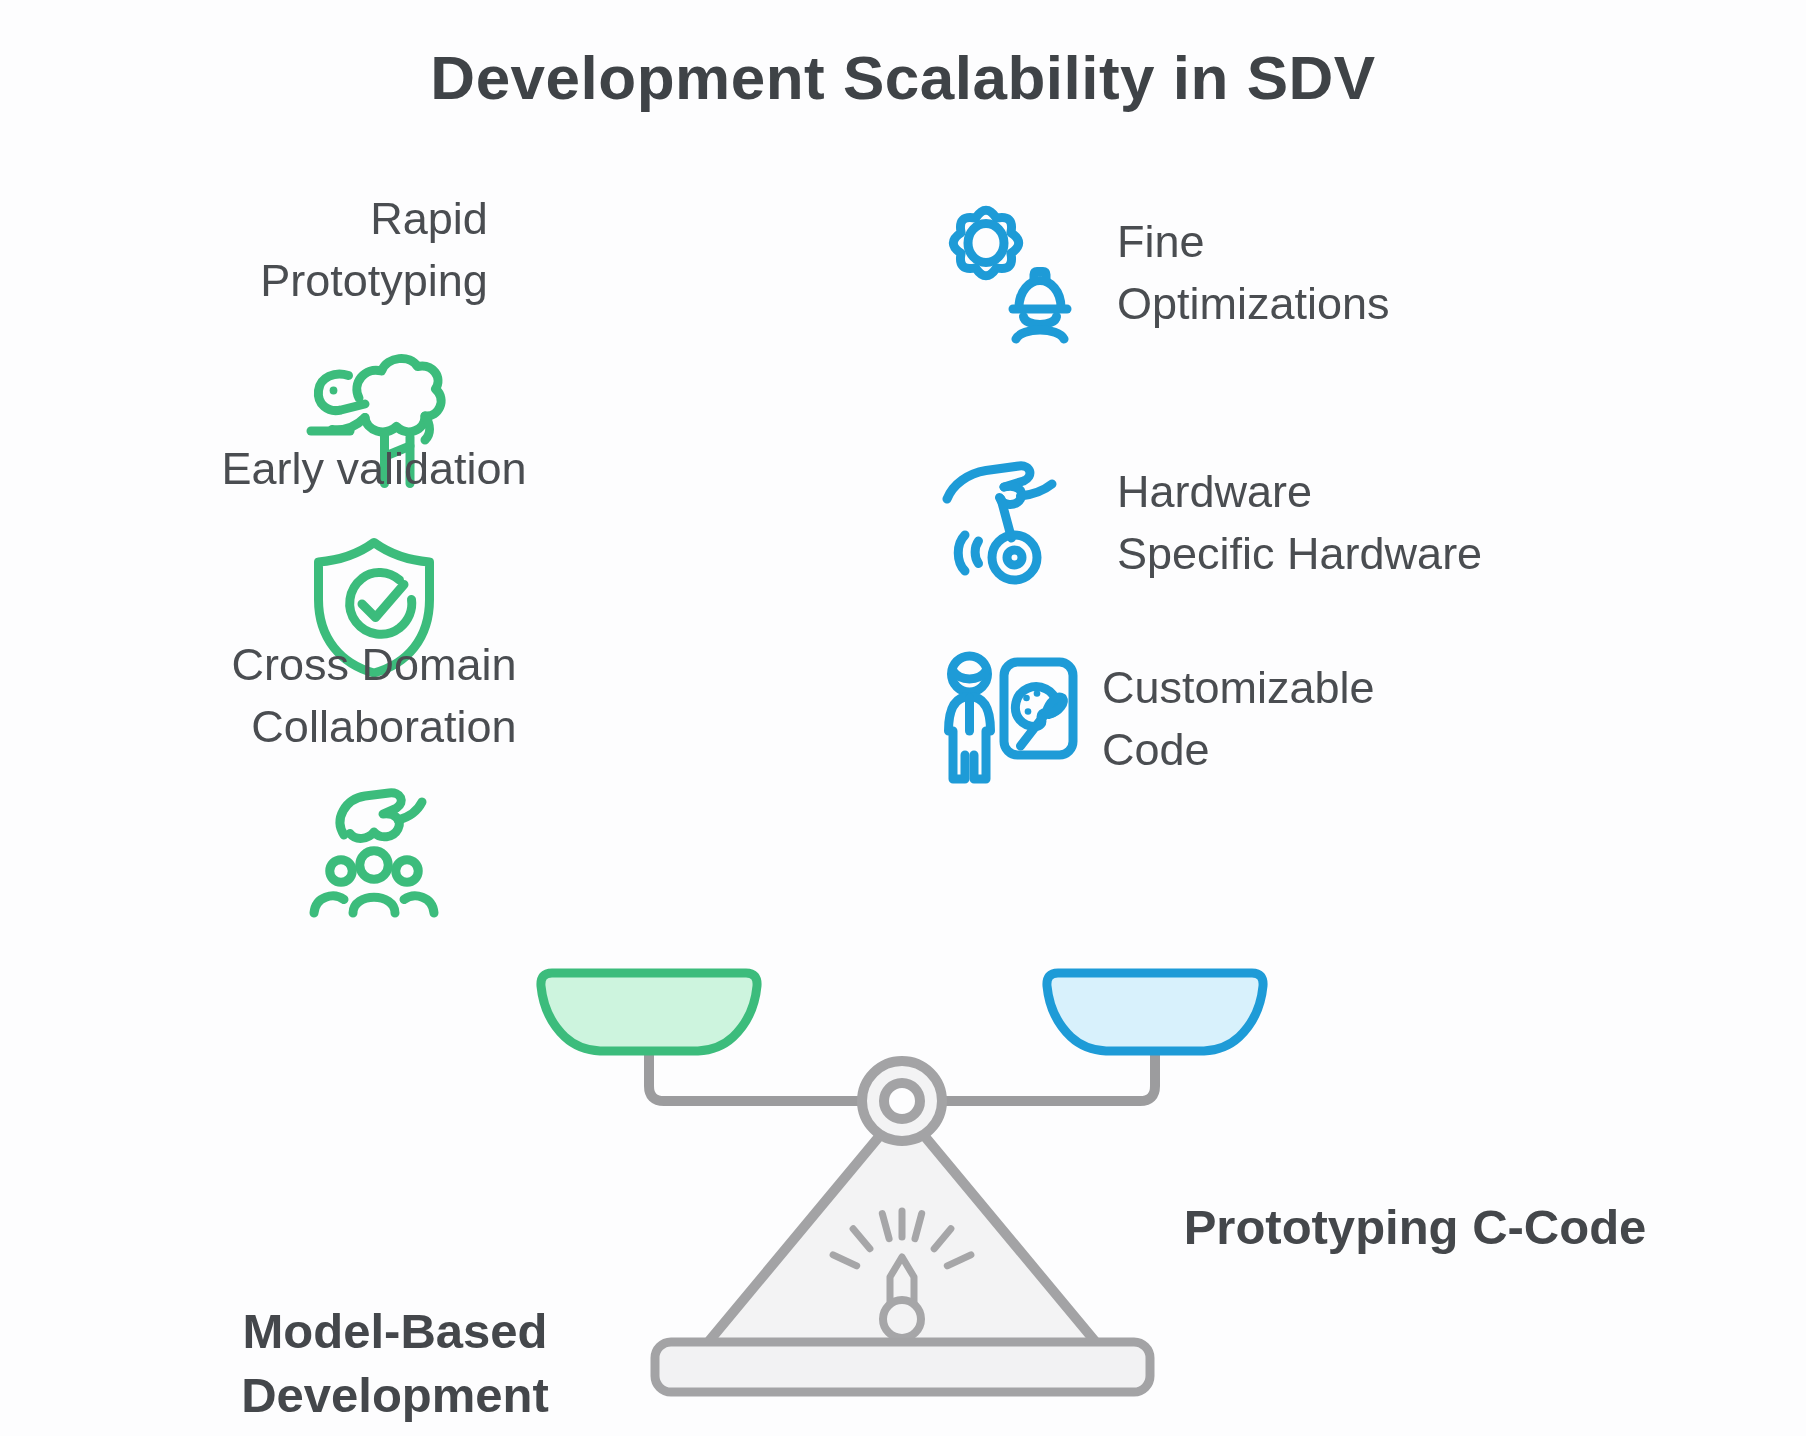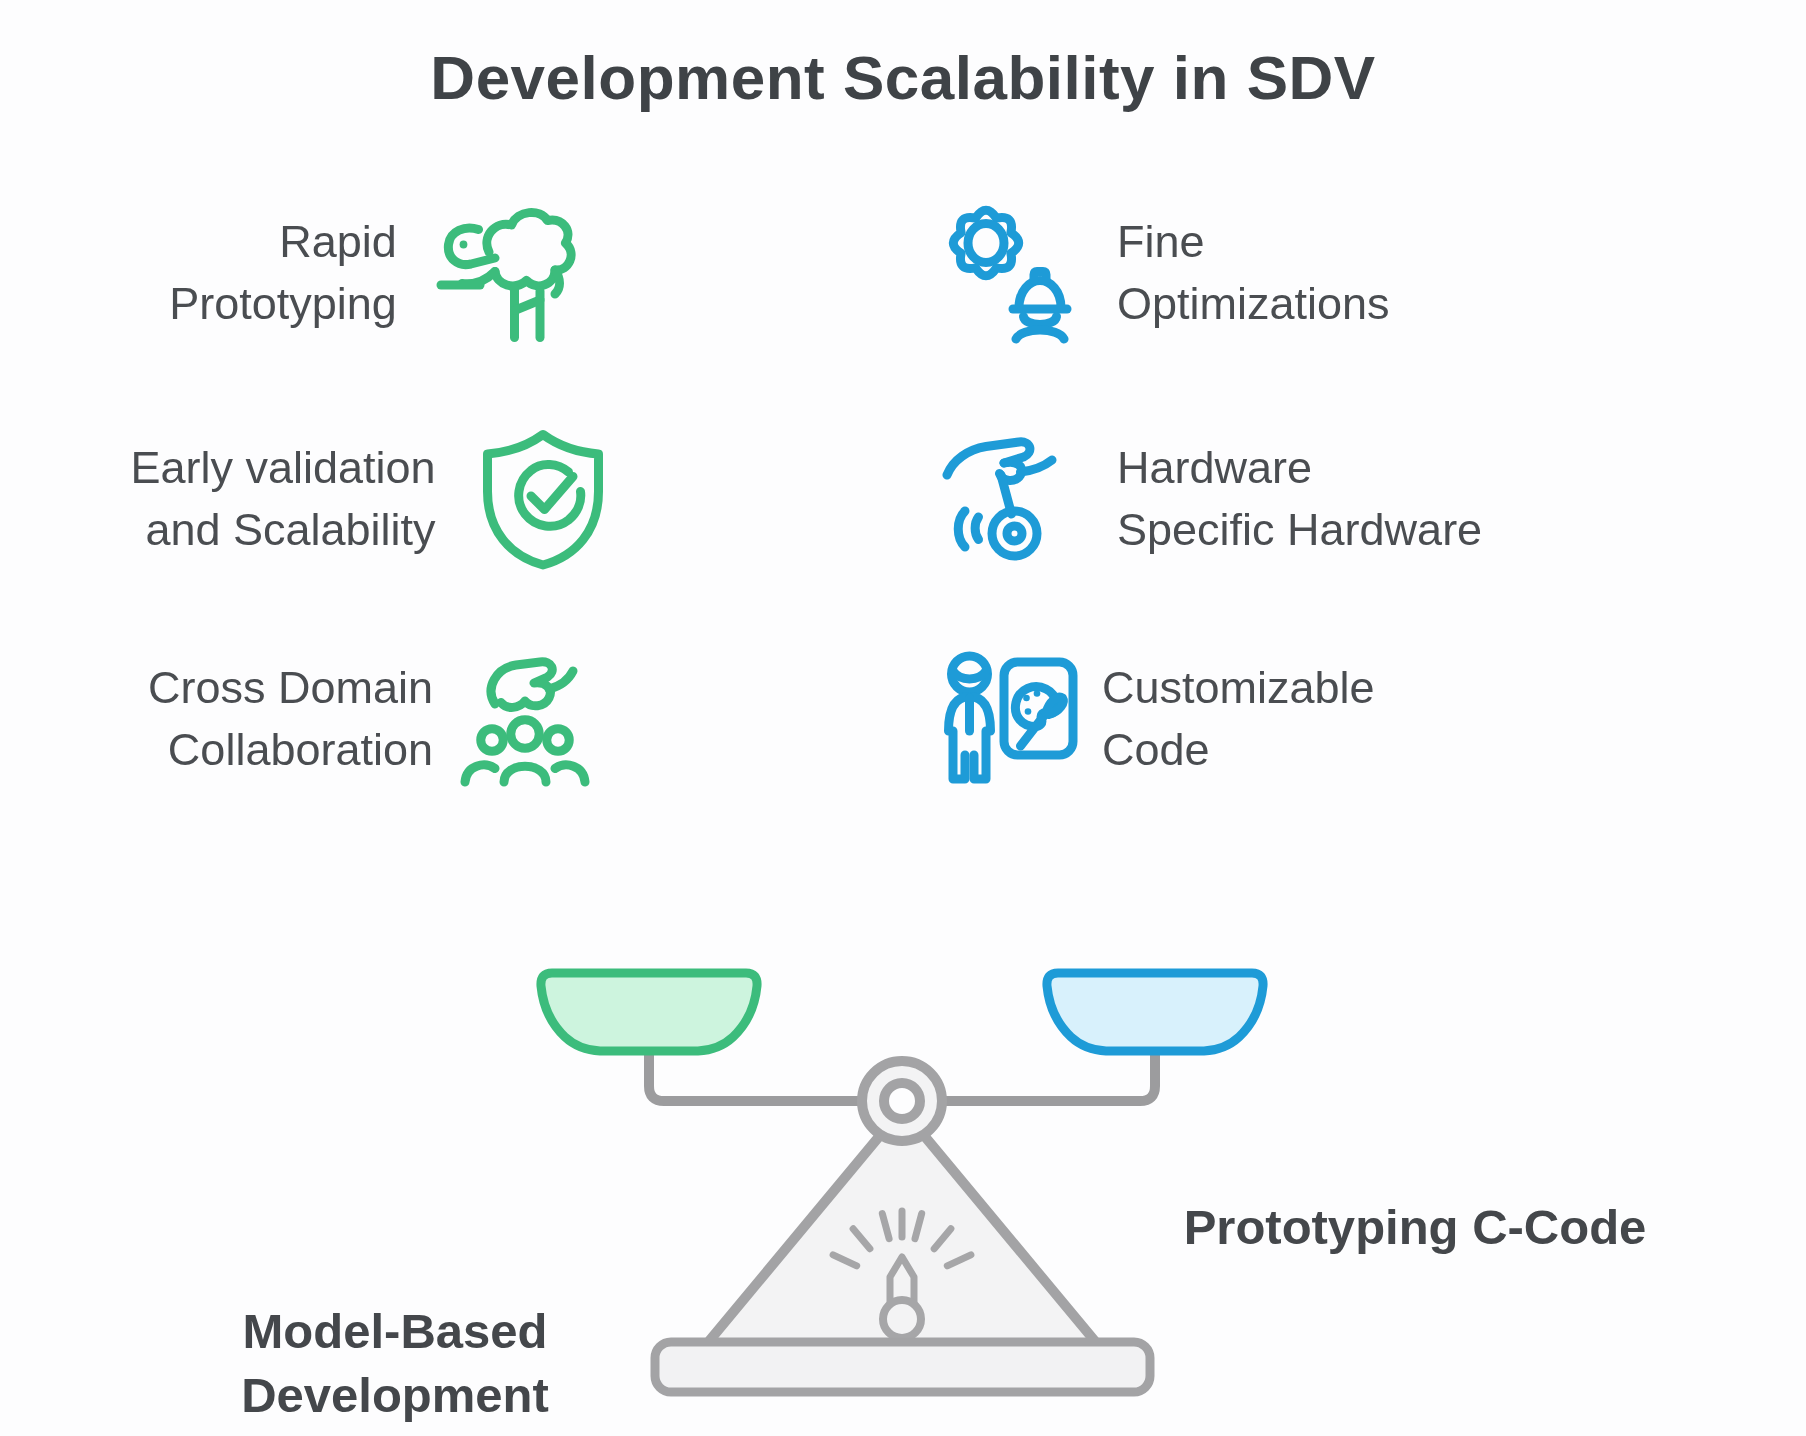--- a/index.html
+++ b/index.html
@@ -6,27 +6,27 @@
   body{
     width:1806px;height:1436px;position:relative;overflow:hidden;
     background:#FDFDFE;
     font-family:"Liberation Sans", sans-serif;
   }
   .title{
     position:absolute;top:42px;left:0;width:1806px;text-align:center;
     font-size:62px;font-weight:700;color:#3F4347;letter-spacing:.5px;
   }
   .row{position:absolute;display:flex;align-items:center;gap:32px;height:170px;}
-  .row.left-col{left:78px;width:592px;justify-content:center;}
+  .row.left-col{left:78px;width:592px;justify-content:space-between;flex-direction:column;}
   .row.right-col{left:935px;width:660px;justify-content:flex-start;}
   .feature-text{font-size:45px;color:#4A4D51;line-height:1.38;}
   .row.left-col .feature-text{text-align:right;}
   .row.right-col .feature-text{text-align:left;}
   .icon{width:150px;height:150px;flex:0 0 auto;}
-  .r1{top:188px;} .r2{top:414px;} .r3{top:634px;gap:17px;}
+  .r1{top:188px;} .r2{top:438px;} .r3{top:634px;gap:17px;}
   .bottom-label{
     position:absolute;font-weight:700;font-size:49px;color:#44474B;
     text-align:center;line-height:1.3;
   }
   .bottom-label.model{left:128px;top:1300px;width:534px;}
   .bottom-label.handwritten{left:1112px;top:1196px;width:606px;}
   .scale-wrap{position:absolute;left:500px;top:955px;width:810px;height:465px;}
 </style>
 </head>
 <body>
@@ -47,21 +47,20 @@
     <path d="M57 60 V93"></path>
     <path d="M57 75 L74 68"></path>
     <path d="M74 62 V93"></path>
     <path d="M84 48 C88 54 88 60 84 64"></path>
   </svg>
 </div>
 
 <div class="row left-col r2">
   <div class="feature-text">
     <span>Early validation</span><br>
-    <span>and Scalability</span>
   </div>
   <svg class="icon" viewBox="0 0 100 100" fill="none" stroke="#3CBC7C" stroke-width="6" stroke-linecap="round" stroke-linejoin="round">
     <path d="M50 7 C39 15 26 19 13 20 L13 45 C13 71 28 88 50 94 C72 88 87 71 87 45 L87 20 C74 19 61 15 50 7 Z"></path>
     <path d="M67 32 C60 26 49 25 42 31 C33 38 31 51 38 60 C45 69 58 71 67 64 C73 59 76 52 75 45"></path>
     <path d="M42 48 L51 57 L70 35"></path>
   </svg>
 </div>
 
 <div class="row left-col r3">
   <div class="feature-text">

